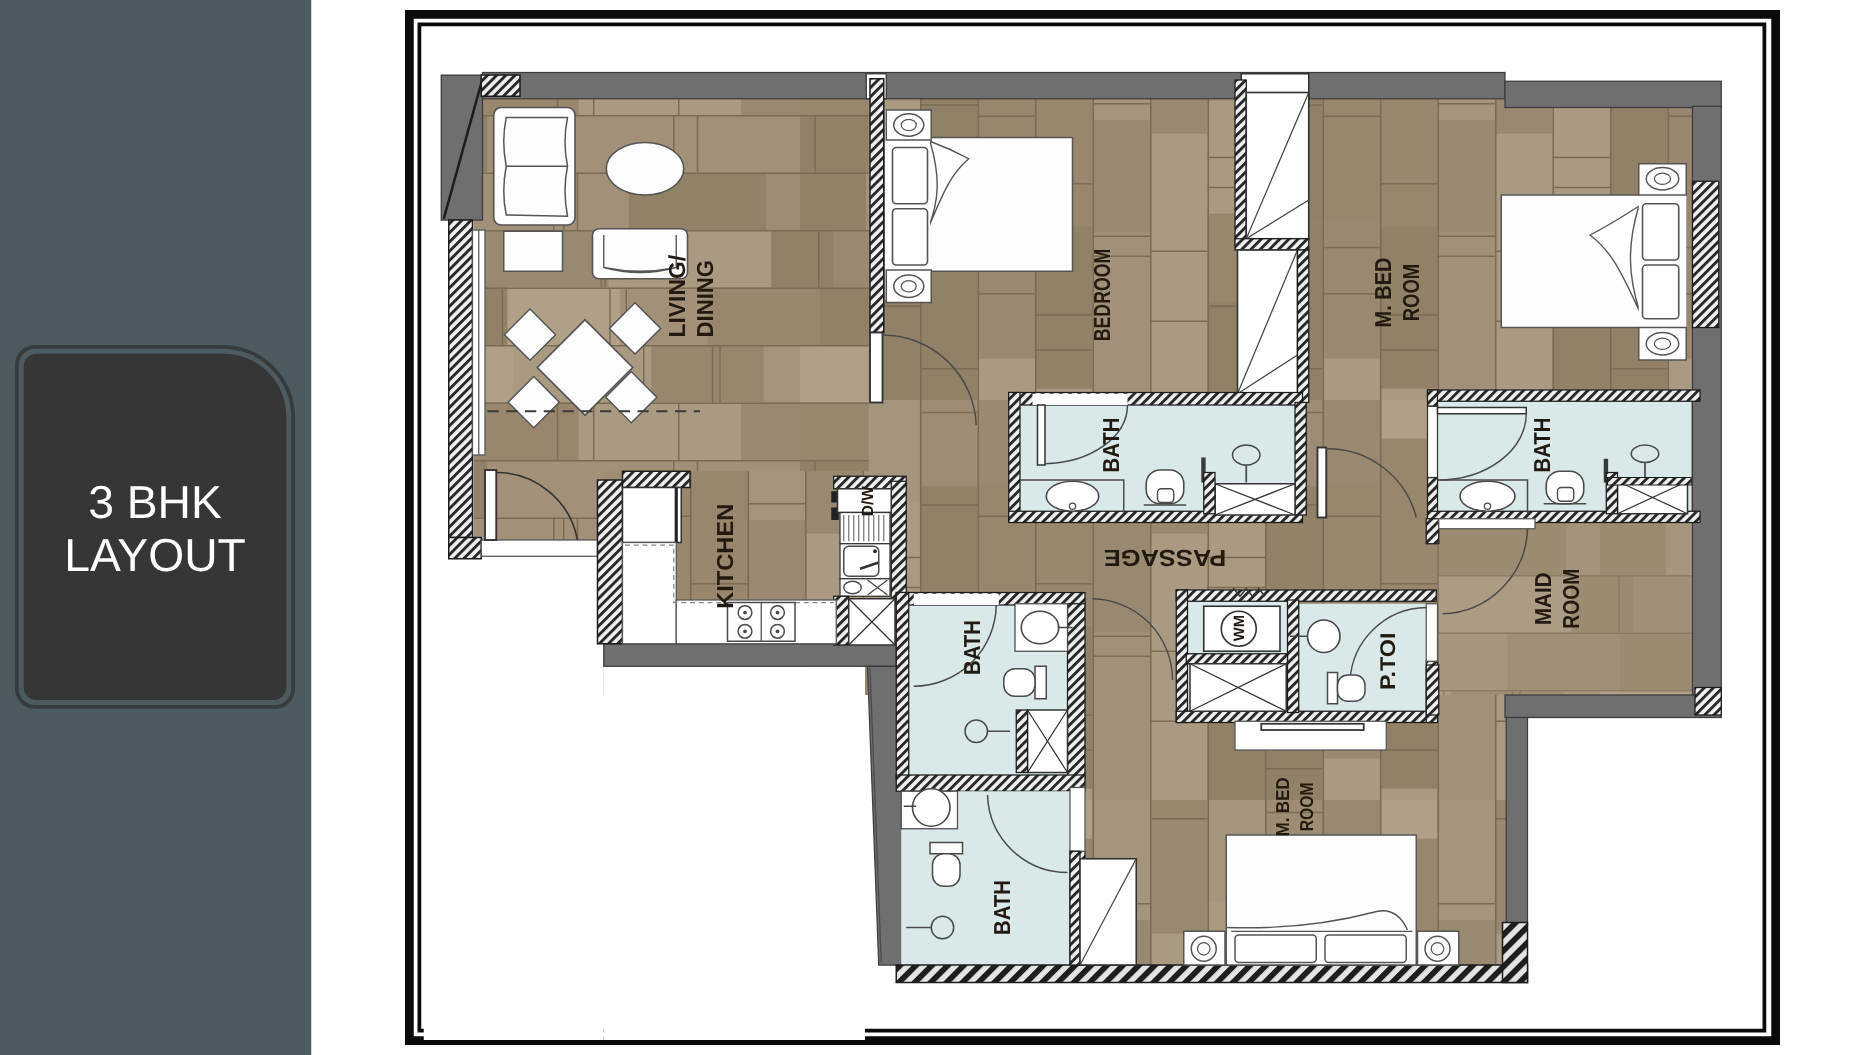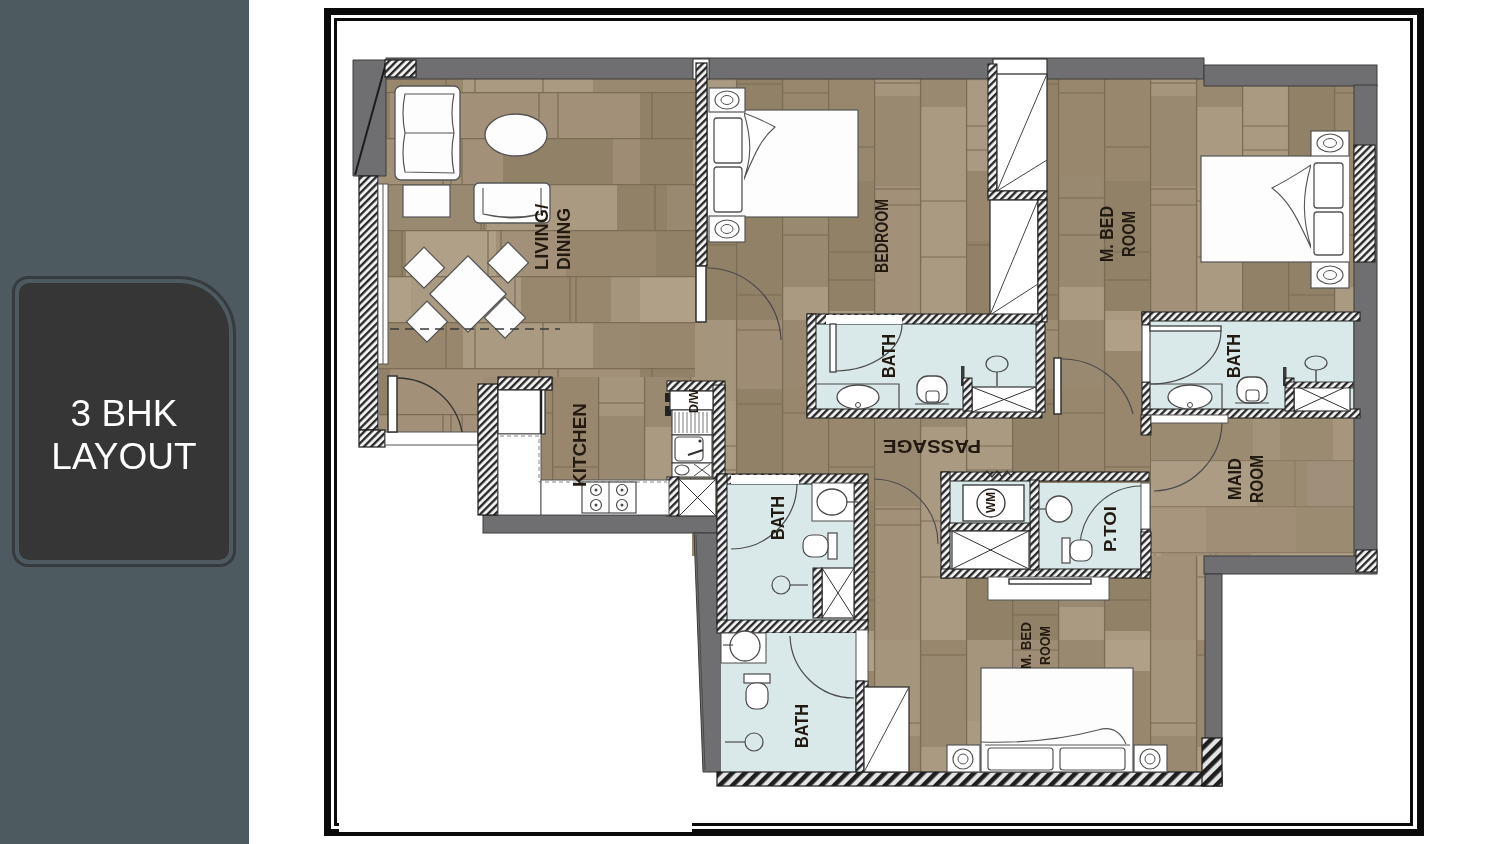--- a/index.html
+++ b/index.html
@@ -11,21 +11,21 @@
 
 <div class="abs" style="left:0;top:0;width:249px;height:844px;background:#4d5a5f;"></div>
 
 <div class="abs" style="left:12px;top:276px;width:218px;height:285px;border:3px solid #363b3e;
   border-radius:16px 58px 16px 16px;"></div>
 
 <div class="abs" style="left:19px;top:283px;width:210px;height:277px;background:#363636;
   border-radius:10px 50px 10px 10px;"></div>
 
 <div class="abs" style="left:12px;top:380px;width:224px;text-align:center;color:#ffffff;
-  font-size:37px;line-height:43px;margin-top:12px;">3 BHK<br>LAYOUT</div>
+  font-size:37px;line-height:43px;">3 BHK<br>LAYOUT</div>
 <svg class="abs" style="left:0;top:0" width="1500" height="844" viewBox="0 0 1500 844">
 <defs>
 <pattern id="wd" width="276" height="320" patternUnits="userSpaceOnUse">
         <rect width="276" height="320" fill="#a09078"></rect>
         <rect x="0" y="-79" width="46" height="110" fill="#b0a088"></rect>
         <rect x="0" y="31" width="46" height="150" fill="#98876d"></rect>
         <rect x="0" y="181" width="46" height="130" fill="#918166"></rect>
         <rect x="0" y="311" width="46" height="70" fill="#ab9a82"></rect>
         <rect x="46" y="-14" width="46" height="110" fill="#a6957d"></rect>
         <rect x="46" y="96" width="46" height="90" fill="#9a8971"></rect>

